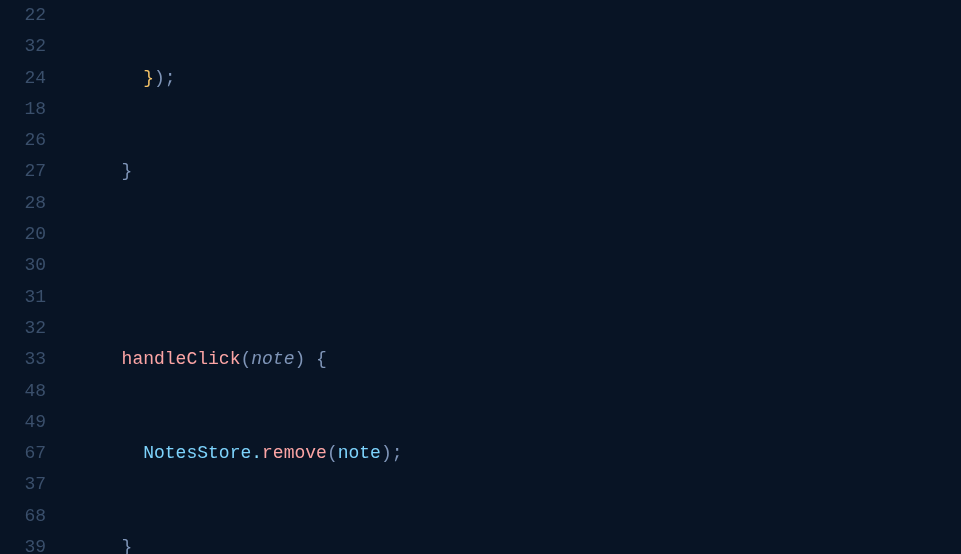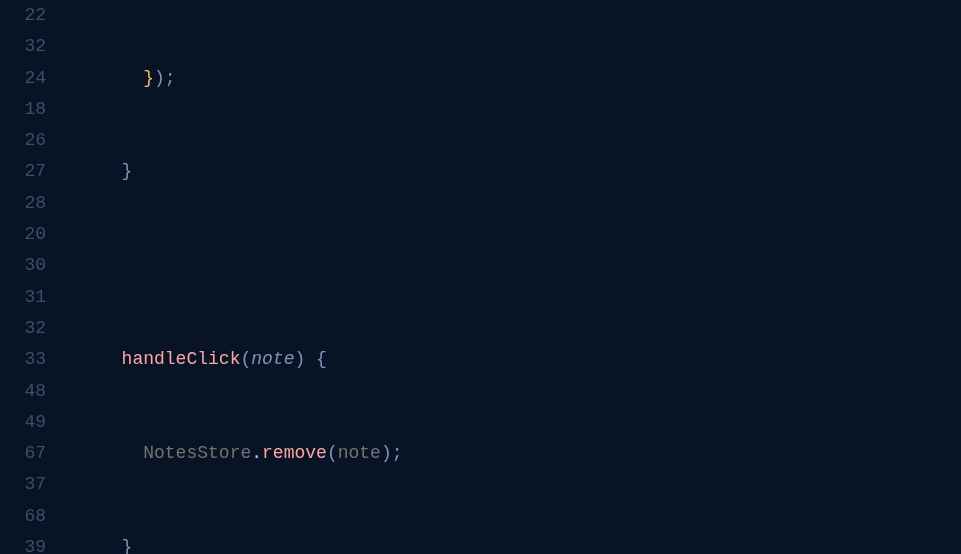--- a/index.html
+++ b/index.html
@@ -34,21 +34,21 @@
     position: relative;
     white-space: pre;
     color: #cdd6e3;
   }
   .line {
     height: 31.3px;
     padding-left: 42px;
   }
   .c-fn     { color: #fca5a5; }  
   .c-param  { color: #7f95b8; font-style: italic; }
-  .c-var    { color: #737373; }
+  .c-var    { color: #7dd3fc; }
   .c-op     { color: #89ddff; }
   .c-punc   { color: #f3c267; }
   .c-brace  { color: #7f95b8; }
 </style>
 </head>
 <body>
 
 <div class="editor">
   <div class="gutter">
     <div>22</div>

